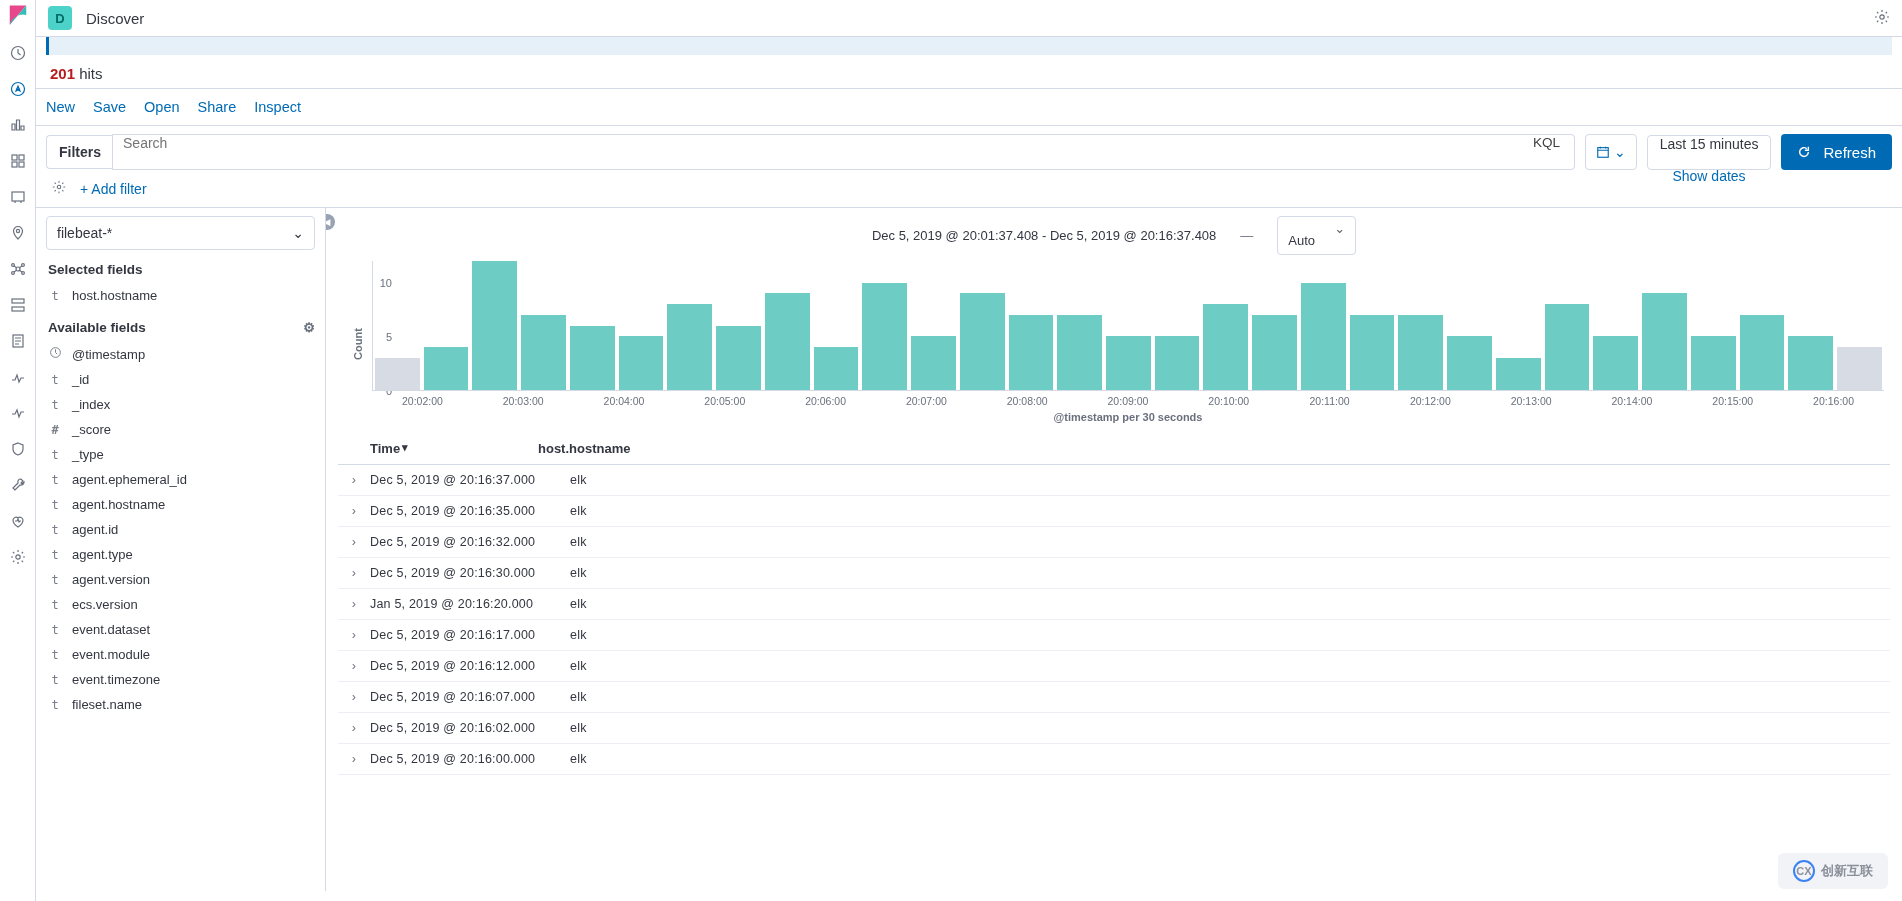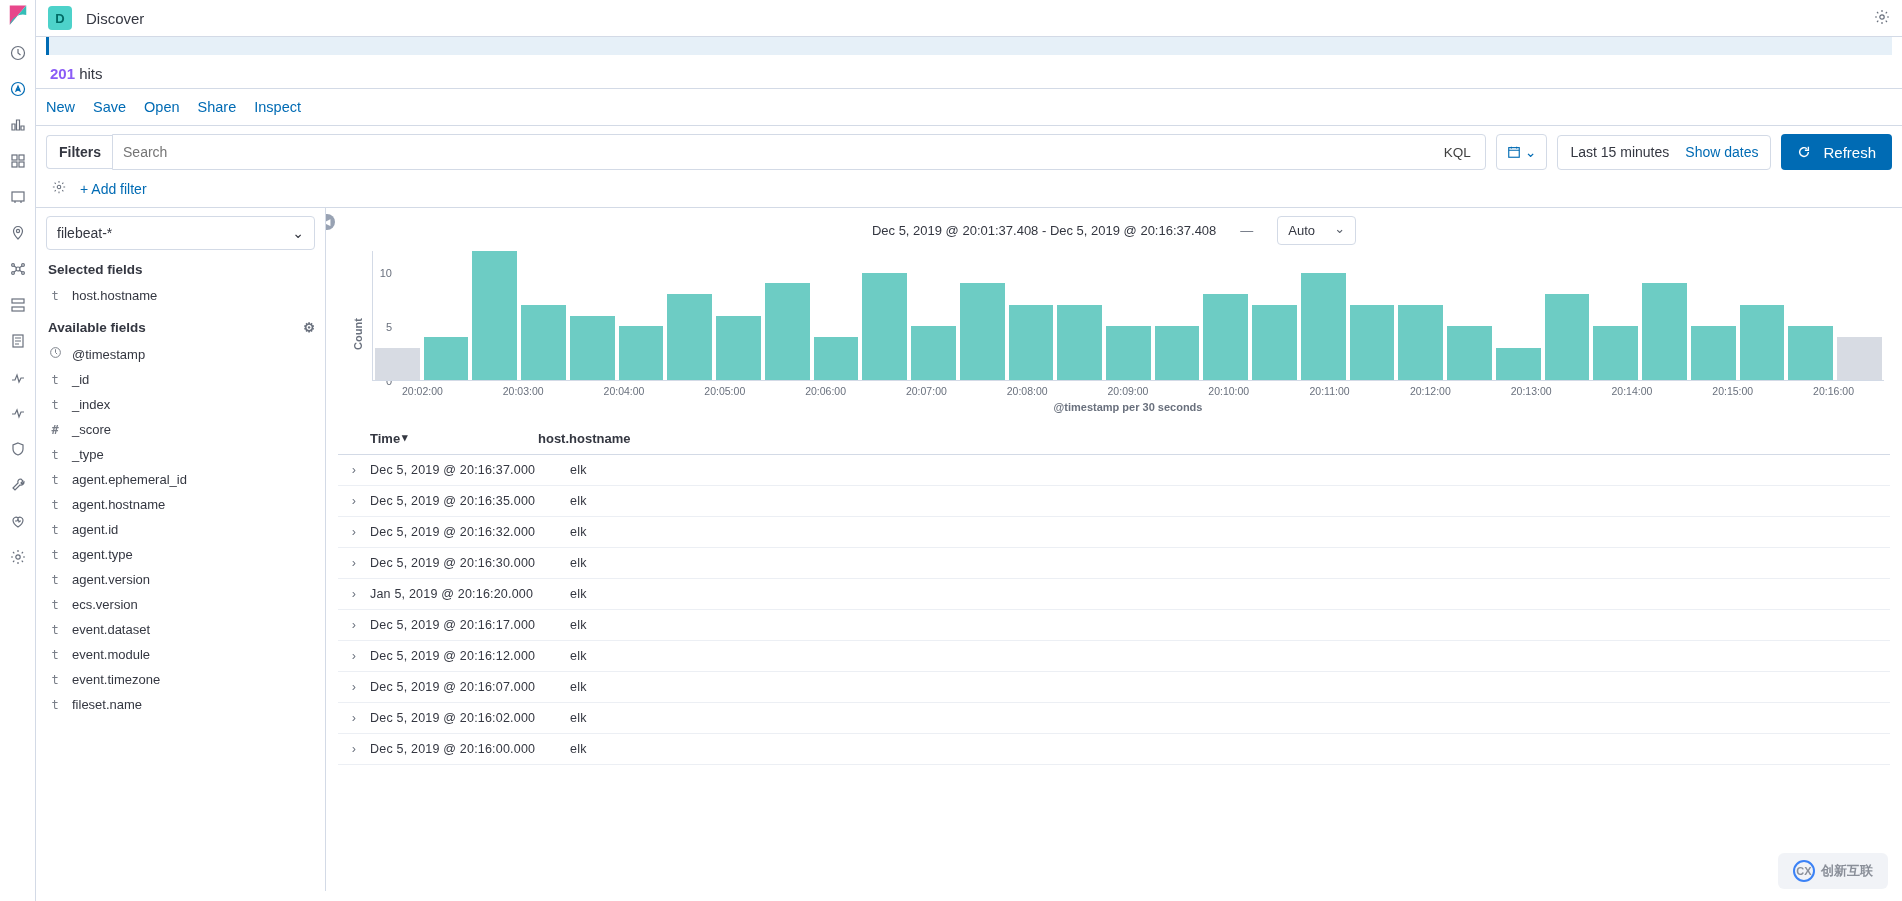--- a/index.html
+++ b/index.html
@@ -15,33 +15,33 @@
 .topbar { position:absolute; left:36px; right:0; top:0; height:37px; border-bottom:1px solid #d3dae6; display:flex; align-items:center; padding:0 12px; gap:14px; }
 .badge-d { width:24px; height:24px; background:#4dd2ca; border-radius:4px; display:flex; align-items:center; justify-content:center; font-weight:700; color:#006b65; font-size:13px; }
 .crumb { color:#343741; font-size:15px; }
 .top-gear { margin-left:auto; color:#69707d; }
 
 
 .main { position:absolute; left:36px; right:0; top:37px; bottom:0; overflow:hidden; }
 
 .banner { height:18px; background:#e6f0f8; border-left:3px solid #006bb4; margin:0 10px 10px 10px; }
 .hits { padding:0 10px 6px 14px; font-size:15px; }
-.hits b { font-weight:700; color:#8b5cf6; }
+.hits b { font-weight:700; color:#b91c1c; }
 
 .toolbar { border-top:1px solid #d3dae6; border-bottom:1px solid #d3dae6; display:flex; align-items:center; height:38px; padding-left:10px; gap:18px; }
 .toolbar a { color:#006bb4; text-decoration:none; font-size:14.5px; cursor:pointer; }
 
 
 .searchrow { display:flex; align-items:center; padding:8px 10px; gap:10px; }
 .filters-label { border:1px solid #d3dae6; border-right:none; padding:8px 12px; font-weight:700; font-size:14px; background:#fff; border-radius:4px 0 0 4px; }
-.search-wrap { flex:1; display:flex; border:1px solid #d3dae6; border-radius:0 4px 4px 0; height:36px; align-items:center; margin-left:-11px; }
+.search-wrap { flex:1; display:flex; border:1px solid #d3dae6; border-radius:0 4px 4px 0; height:36px; align-items:flex-start; margin-left:-11px; }
 .search-input { flex:1; border:none; outline:none; padding:0 10px; font-size:14px; color:#69707d; }
 .kql { color:#404040; padding:0 14px; font-size:13.5px; cursor:pointer; }
 .datebtn { border:1px solid #d3dae6; border-radius:4px; height:36px; padding:0 10px; display:flex; align-items:center; color:#006bb4; cursor:pointer; gap:4px; }
-.daterange { border:1px solid #d3dae6; border-radius:4px; height:35px; display:flex; align-items:center; padding:0 12px; gap:16px; }
+.daterange { border:1px solid #d3dae6; border-radius:4px; height:35px; display:flex; align-items:center; padding:0 12px; gap:16px;flex-direction:column; }
 .daterange .range { color:#343741; }
 .daterange .show { color:#006bb4; cursor:pointer; }
 .refresh { background:#006bb4; color:#fff; border:none; border-radius:4px; height:36px; padding:0 16px; font-size:15px; display:flex; align-items:center; gap:12px; cursor:pointer; }
 
 .addfilter-row { display:flex; align-items:flex-end; padding:2px 16px 10px 16px; gap:14px; }
 .addfilter-row .gear { color:#69707d; cursor:pointer; }
 .addfilter-row .add { color:#006bb4; cursor:pointer; font-size:14px; }
 
 
 .split { display:flex; height:calc(100% - 180px); border-top:1px solid #d3dae6; }
@@ -51,21 +51,21 @@
 .field { display:flex; align-items:center; gap:10px; padding:5px 2px; font-size:13px; cursor:pointer; }
 .ft { width:14px; text-align:center; font-family:monospace; color:#7a7f89; font-size:12px; }
 .ft.clock svg{width:13px;height:13px;color:#7a7f89;}
 .ft.hash { font-weight:600; }
 
 .content { flex:1; position:relative; padding:8px 12px 0 12px; overflow:hidden; }
 .collapse-dot { position:absolute; left:-7px; top:6px; width:16px; height:16px; border-radius:50%; background:#98a2b3; display:flex; align-items:center; justify-content:center; color:#fff; font-size:9px; cursor:pointer; }
 
 .chart-head { display:flex; justify-content:center; align-items:center; gap:24px; font-size:13px; margin-bottom:6px; position:relative; }
 .chart-head .dash { color:#69707d; }
-.auto { border:1px solid #d3dae6; border-radius:4px; padding:6px 40px 6px 10px; font-size:13px; cursor:pointer; position:relative;text-align:center; }
+.auto { border:1px solid #d3dae6; border-radius:4px; padding:16px 40px 6px 10px; font-size:13px; cursor:pointer; position:relative;text-align:center; }
 .auto::after { content:'⌄'; position:absolute; right:10px; top:4px; color:#5a606b; }
 
 .chart { position:relative; height:160px; margin-left:34px; margin-right:6px; }
 .ylabel { position:absolute; left:-30px; top:48%; transform:rotate(-90deg); font-size:11px; color:#69707d; font-weight:600; }
 .axis-y { position:absolute; left:-4px; top:0; bottom:30px; width:30px; }
 .axis-y div { position:absolute; right:6px; font-size:11px; color:#69707d; }
 .plot { position:absolute; left:0; right:0; top:0; bottom:30px; border-left:1px solid #d3dae6; border-bottom:1px solid #d3dae6; display:flex; align-items:flex-end; }
 .bar-wrap { flex:1; display:flex; align-items:flex-end; height:100%; padding:0 2px; }
 .bar { width:100%; background:#6dccc4; }
 .bar.shade { background:#d7dbe3; }

